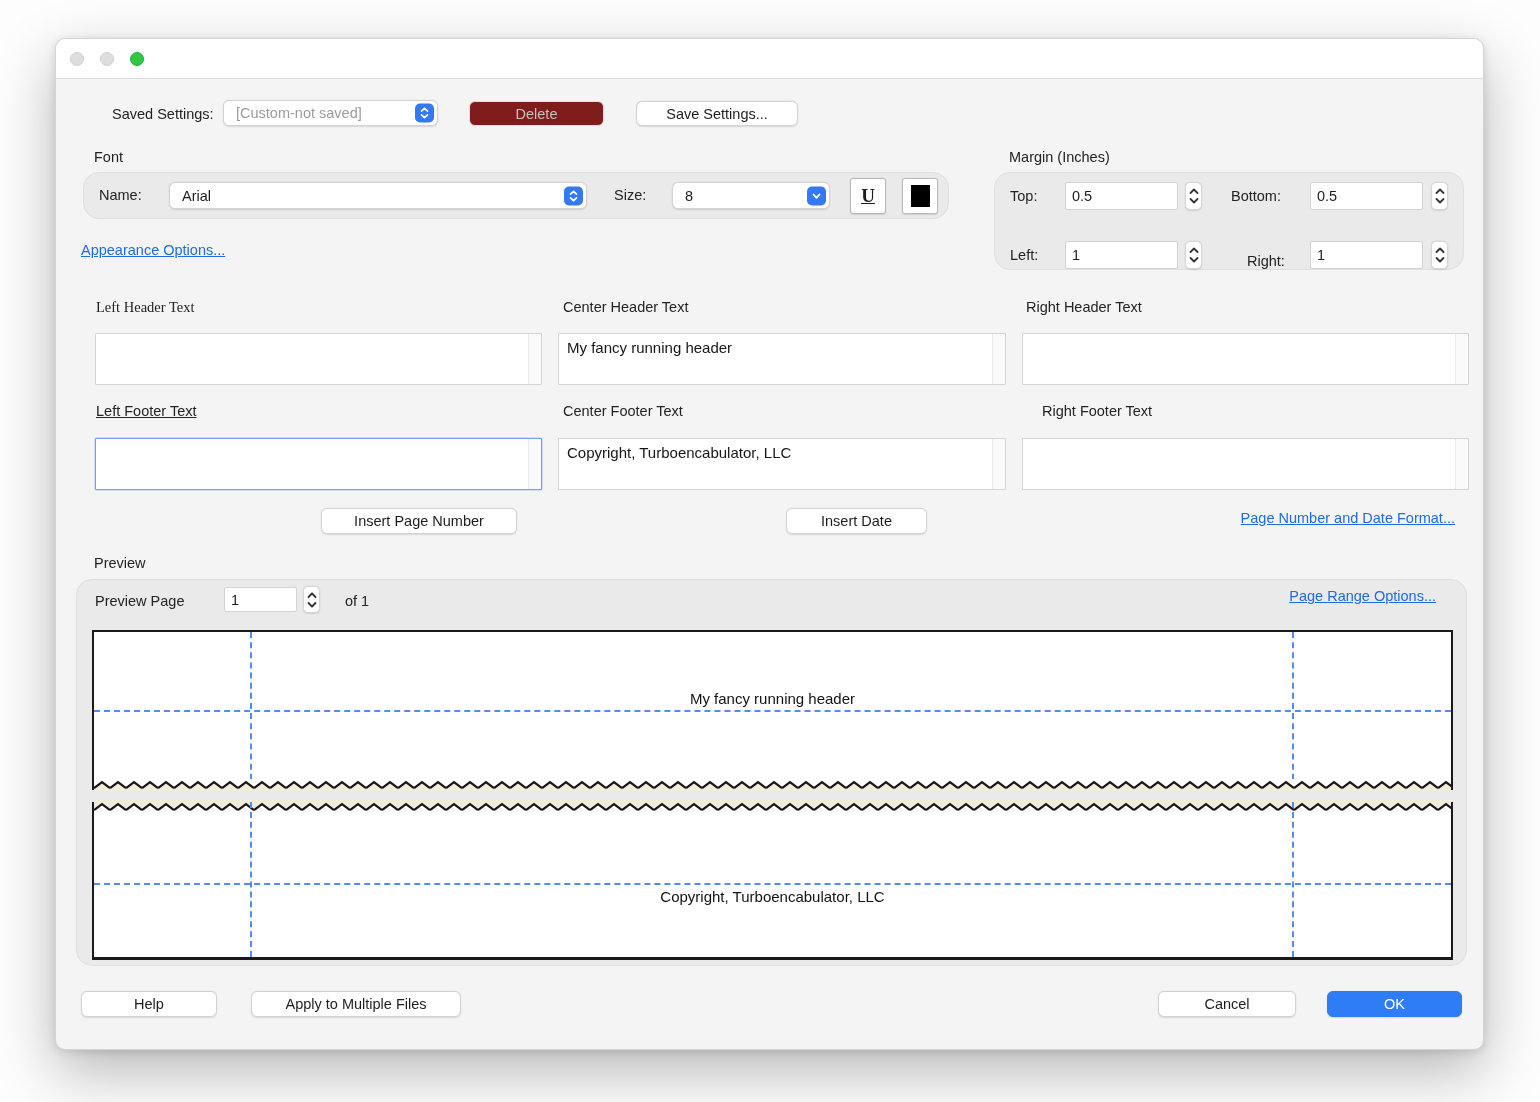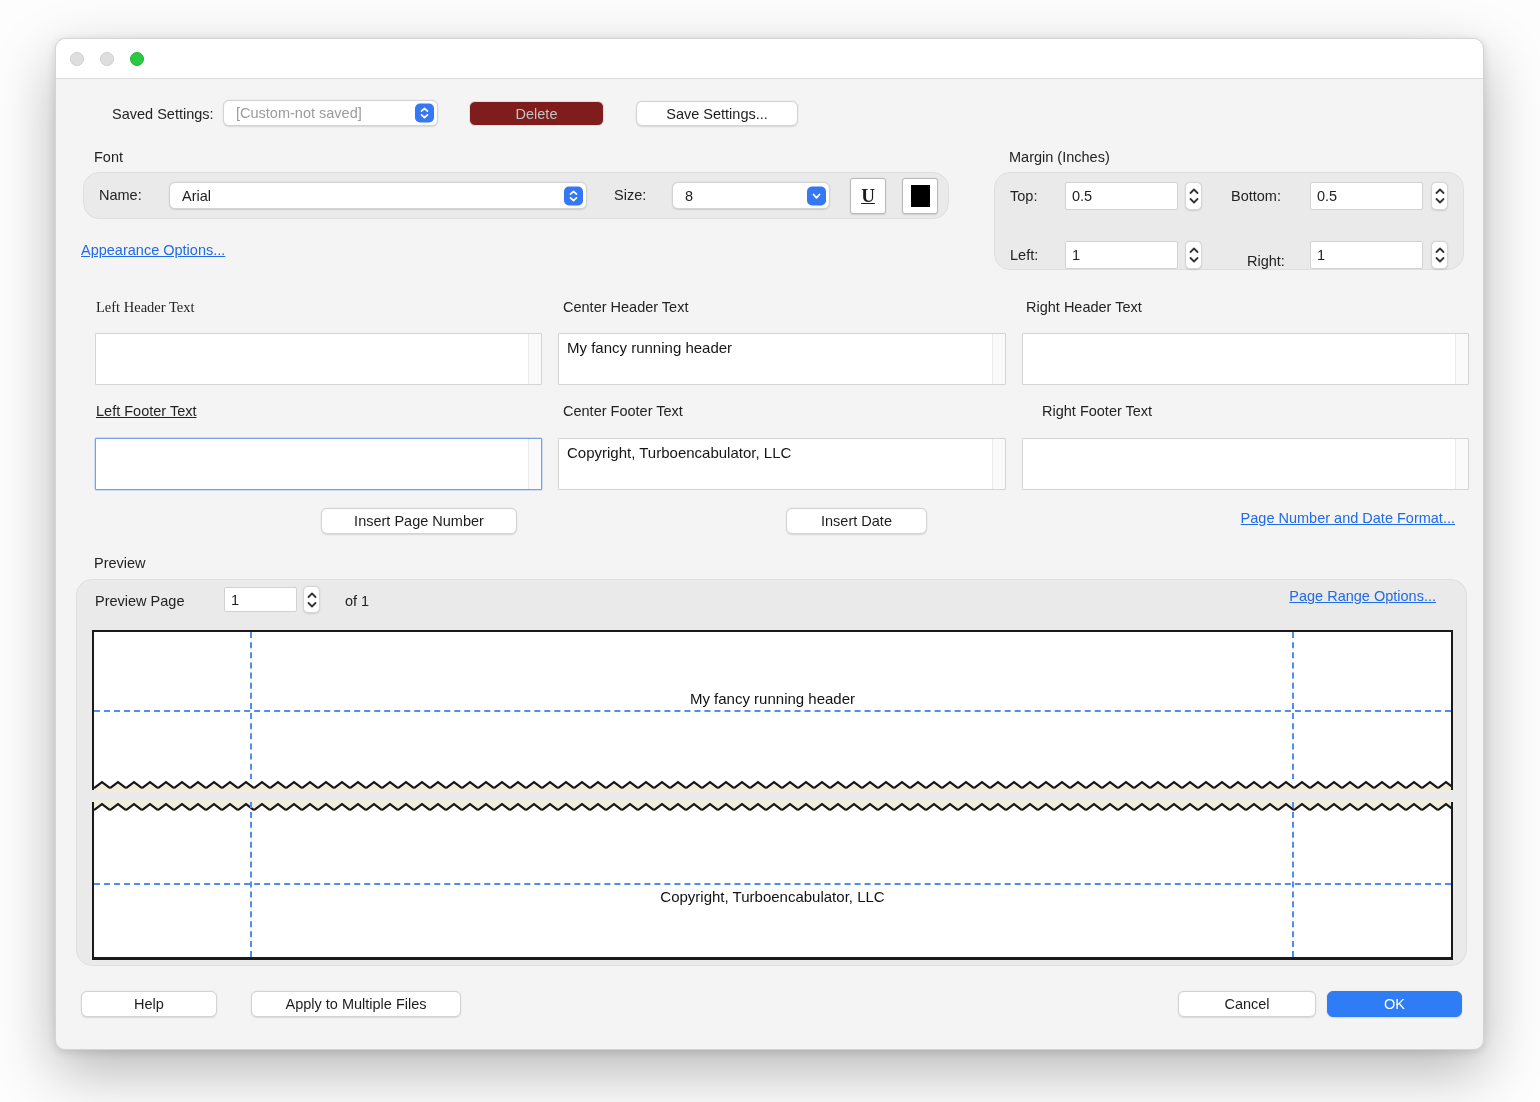--- a/index.html
+++ b/index.html
@@ -323,16 +323,16 @@
       </svg>
       <div class="dash-v" style="left:156px;"></div>
       <div class="dash-v" style="left:1198px;"></div>
       <div class="dash-h" style="top:81px;"></div>
       <div class="pv-text" style="top:86px;">Copyright, Turboencabulator, LLC</div>
     </div>
   </div>
 
   <div class="btn" style="left:25px;  top:952px; width:136px; height:26px;">Help</div>
   <div class="btn" style="left:195px; top:952px; width:210px; height:26px;">Apply to Multiple Files</div>
-  <div class="btn" style="left:1102px; top:952px; width:138px; height:26px;margin-left:20px;">Cancel</div>
+  <div class="btn" style="left:1102px; top:952px; width:138px; height:26px;">Cancel</div>
   <div class="btn primary" style="left:1271px; top:952px; width:135px; height:26px;">OK</div>
 
 </div>
 
 </body></html>

